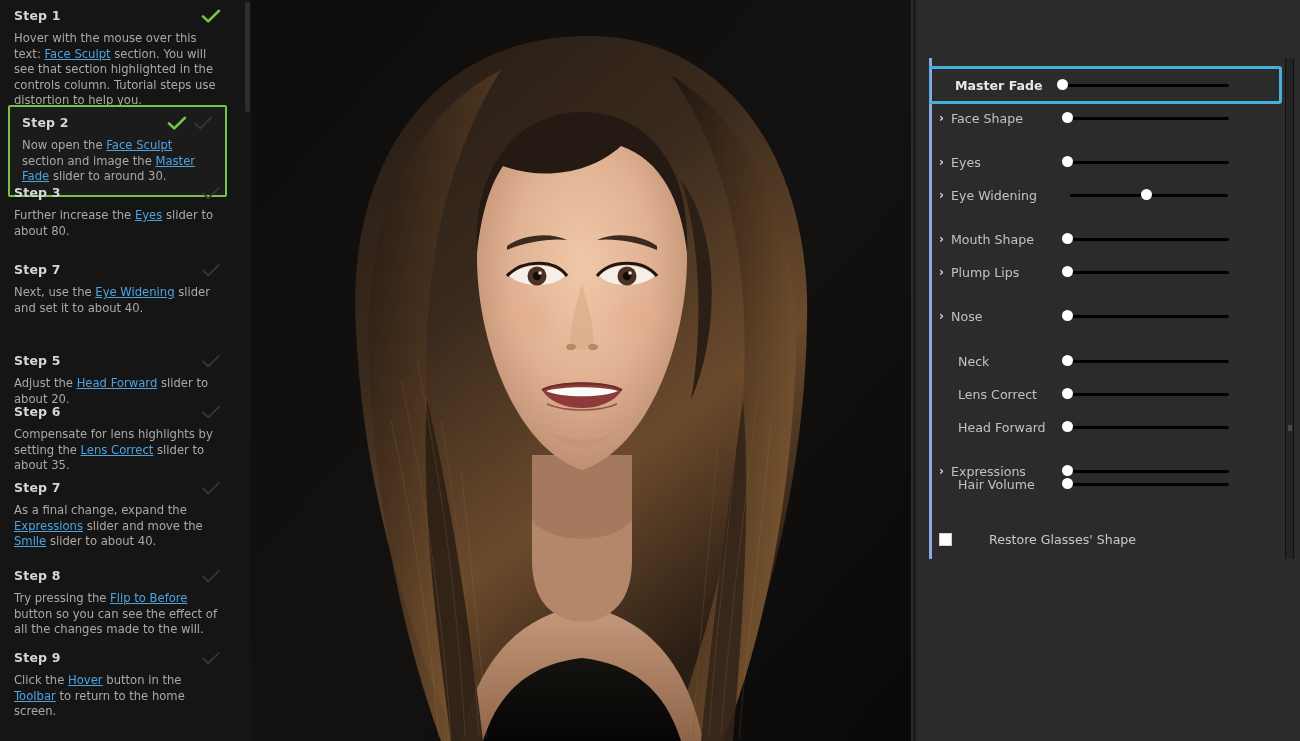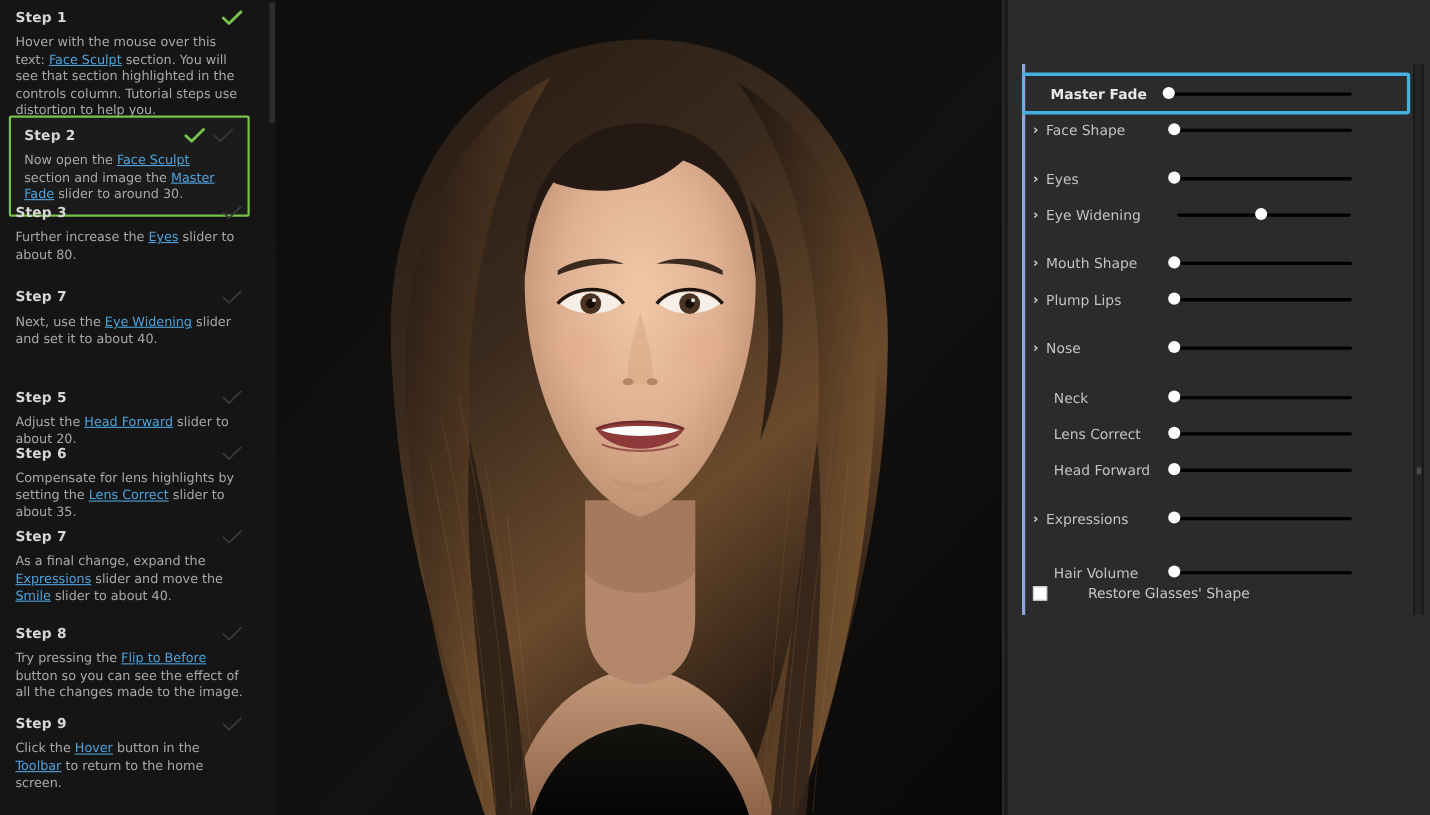--- a/index.html
+++ b/index.html
@@ -207,21 +207,21 @@
         </div>
         <div class="step" style="position: absolute; left: 0px; right: 8px; top: 568px;">
           <div class="step-head">
             <div class="step-title">Step 8</div>
             <div class="checks">
               <svg class="chk" viewBox="0 0 20 14">
                 <path d="M2 7.4 L7.2 12.4 L18 1.8" fill="none" stroke="#3a3a3a" stroke-width="1.6" stroke-linecap="round" stroke-linejoin="round"></path>
               </svg>
             </div>
           </div>
-          <div class="step-body"><span>Try pressing the </span><span class="lnk">Flip to Before</span><span> button so you can see the effect of all the changes made to the image.</span></div>
+          <div class="step-body"><span>Try pressing the </span><span class="lnk">Flip to Before</span><span> button so you can see the effect of all the changes made to the will.</span></div>
         </div>
         <div class="step" style="position: absolute; left: 0px; right: 8px; top: 650px;">
           <div class="step-head">
             <div class="step-title">Step 9</div>
             <div class="checks">
               <svg class="chk" viewBox="0 0 20 14">
                 <path d="M2 7.4 L7.2 12.4 L18 1.8" fill="none" stroke="#3a3a3a" stroke-width="1.6" stroke-linecap="round" stroke-linejoin="round"></path>
               </svg>
             </div>
           </div>
@@ -455,21 +455,21 @@
           <div class="ctl-row" style="top: 400px;">
             <div class="ctl-label" style="padding-left: 10px;">
               <span class="chev">›</span>
               <span>Expressions</span>
             </div>
             <div class="slider" style="width: 312px; margin-left: -127px;">
               <div class="track" style="left: 138px; width: 162px;"></div>
               <div class="knob" style="left: 133px;"></div>
             </div>
           </div>
-          <div class="ctl-row" style="top: 449px;">
+          <div class="ctl-row" style="top: 413px;">
             <div class="ctl-label" style="padding-left: 17px;">
               <span class="chev hidden">›</span>
               <span>Hair Volume</span>
             </div>
             <div class="slider" style="width: 312px; margin-left: -127px;">
               <div class="track" style="left: 138px; width: 162px;"></div>
               <div class="knob" style="left: 133px;"></div>
             </div>
           </div>
           <div class="cb-row" style="top: 470px; gap: 28px;">

